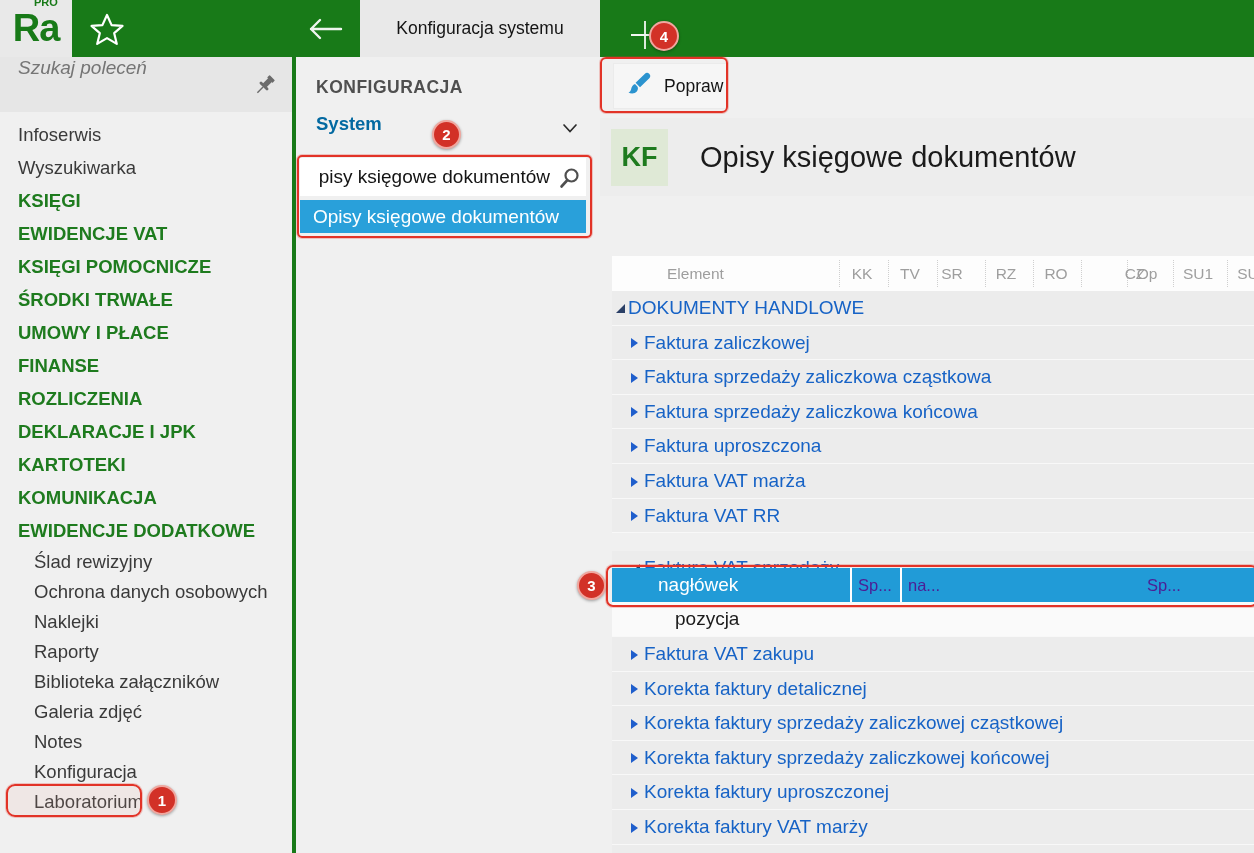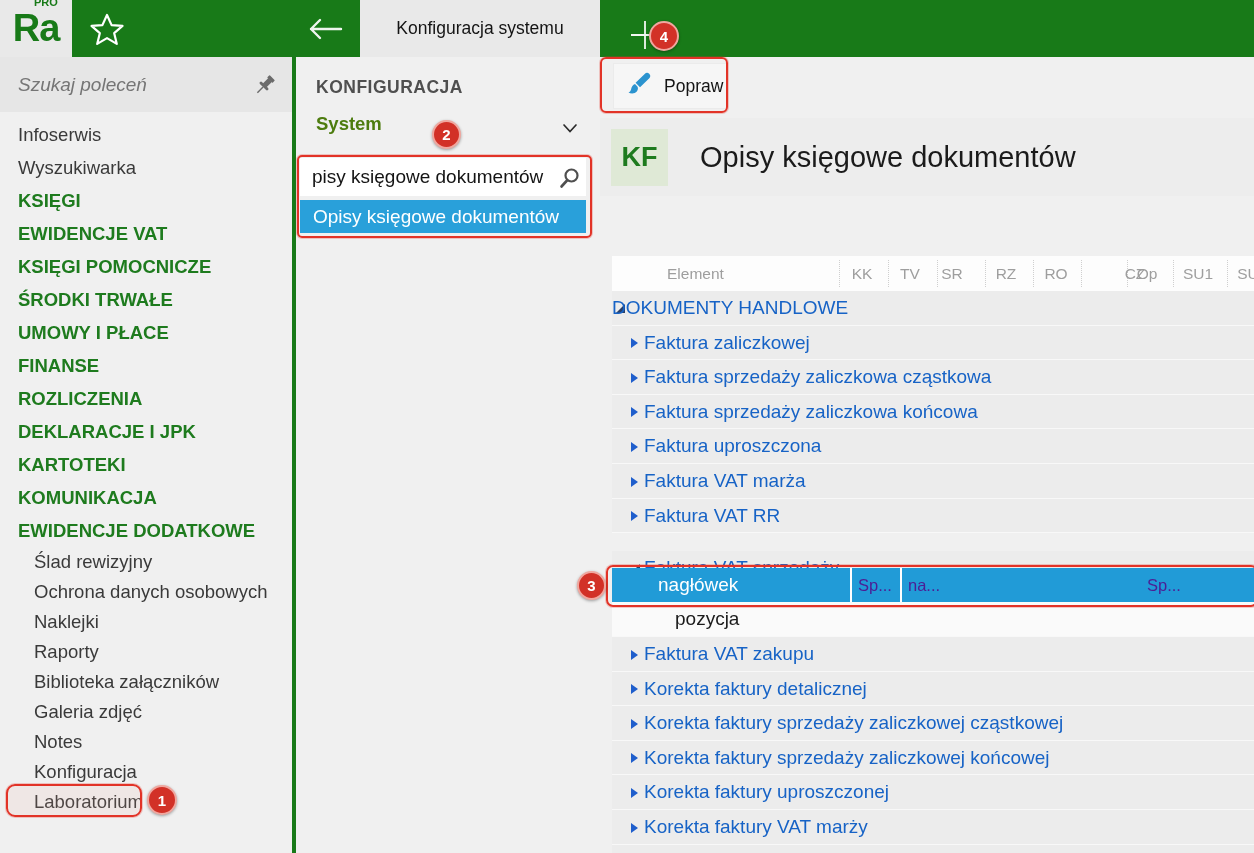--- a/index.html
+++ b/index.html
@@ -16,44 +16,44 @@
   #star-btn { left:88px; top:12px; width:38px; height:34px; }
   #back-btn { left:305px; top:16px; width:40px; height:26px; }
   #active-tab { left:360px; top:0; width:240px; height:57px; background:#e9e9e9;
     display:flex; align-items:center; justify-content:center;
     font-size:17.5px; color:#141414; }
   #newtab-btn { left:628px; top:18px; width:34px; height:34px; }
 
   
   #sidebar { left:0; top:57px; width:292px; height:796px; background:#f0f0f0; }
   #cmd-search { left:0; top:0; width:292px; height:55px; background:#e6e6e6;
-    display:flex; align-items:center; }
+    display:flex; align-items:flex-start; }
   #cmd-search-input { border:none; outline:none; background:transparent;
     font-style:italic; font-size:19px; color:#9a9a9a; padding-left:18px; width:230px;
     font-family:"Liberation Sans", sans-serif; }
   #pin-btn { position:absolute; right:14px; top:15px; width:26px; height:26px; }
   #nav { left:0; top:55px; width:292px; height:741px; padding-top:6px; }
   .nav-item { display:flex; align-items:center; cursor:default; white-space:nowrap; }
   .nav-plain   { height:33px; padding-left:18px; font-size:18.5px; color:#3a3a3a; }
   .nav-section { height:33px; padding-left:18px; font-size:18.5px; font-weight:bold; color:#1e7b1e; }
   .nav-sub     { height:30px; padding-left:34px; font-size:18.5px; color:#3a3a3a; }
 
   #side-divider { left:292px; top:57px; width:4px; height:796px; background:#187a18; }
 
   
   #config-panel { left:296px; top:57px; width:304px; height:796px; background:#f0f0f0; }
   #config-title { left:20px; top:20px; font-size:17.5px; font-weight:bold; color:#4f4f4f; letter-spacing:0.5px; }
   #category-select { left:20px; top:51px; width:264px; height:32px; display:flex; align-items:center;
-    font-size:18.5px; font-weight:bold; color:#4d7c0f; }
+    font-size:18.5px; font-weight:bold; color:#0369a1; }
   #category-chevron { position:absolute; right:2px; top:9px; }
   #config-search { left:4px; top:101px; width:286px; height:38px; background:#ffffff;
     display:flex; align-items:center; }
   #config-search-input { border:none; outline:none; background:transparent; width:250px;
     font-size:19px; color:#141414; padding-left:12px;
-    font-family:"Liberation Sans", sans-serif; }
+    font-family:"Liberation Sans", sans-serif;text-align:right; }
   #search-glass { position:absolute; right:5px; top:9px; width:22px; height:22px; }
   #suggestion-row { left:4px; top:143px; width:286px; height:33px; background:#29a0da;
     display:flex; align-items:center; padding-left:13px;
     font-size:19px; color:#ffffff; }
 
   
   #content { left:600px; top:57px; width:654px; height:796px; background:#f0f0f0; }
   #toolbar { left:0; top:0; width:654px; height:58px; background:#f0f0f0; }
   #popraw-btn { position:absolute; left:13px; top:6px; width:114px; height:46px;
     background:#f6f6f6; border:1px solid #ebebeb; display:flex; align-items:center;
@@ -226,21 +226,21 @@
       <div class="col-label col-center" style="left: 394px;">RZ</div>
       <div class="col-label col-center" style="left: 444px;">RO</div>
       <div class="col-label col-center" style="left: 523px;">CZ</div>
       <div class="col-label col-center" style="left: 535px;">Op</div>
       <div class="col-label col-center" style="left: 586px;">SU1</div>
       <div class="col-label col-center" style="left: 636px;">SU</div>
     </div>
   <div id="grid-rows" class="abs">
       <div class="trow" style="top: 0px;">
         <span class="tri-expanded" style="left: 4px;"></span>
-        <span class="trow-label" style="left: 0;">DOKUMENTY HANDLOWE</span>
+        <span class="trow-label" style="left: 16px;">DOKUMENTY HANDLOWE</span>
       </div>
       <div class="trow" style="top: 34.6px;">
         <span class="tri-collapsed" style="left: 19px;"></span>
         <span class="trow-label" style="left: 32px;">Faktura zaliczkowej</span>
       </div>
       <div class="trow" style="top: 69.2px;">
         <span class="tri-collapsed" style="left: 19px;"></span>
         <span class="trow-label" style="left: 32px;">Faktura sprzedaży zaliczkowa cząstkowa</span>
       </div>
       <div class="trow" style="top: 103.8px;">

